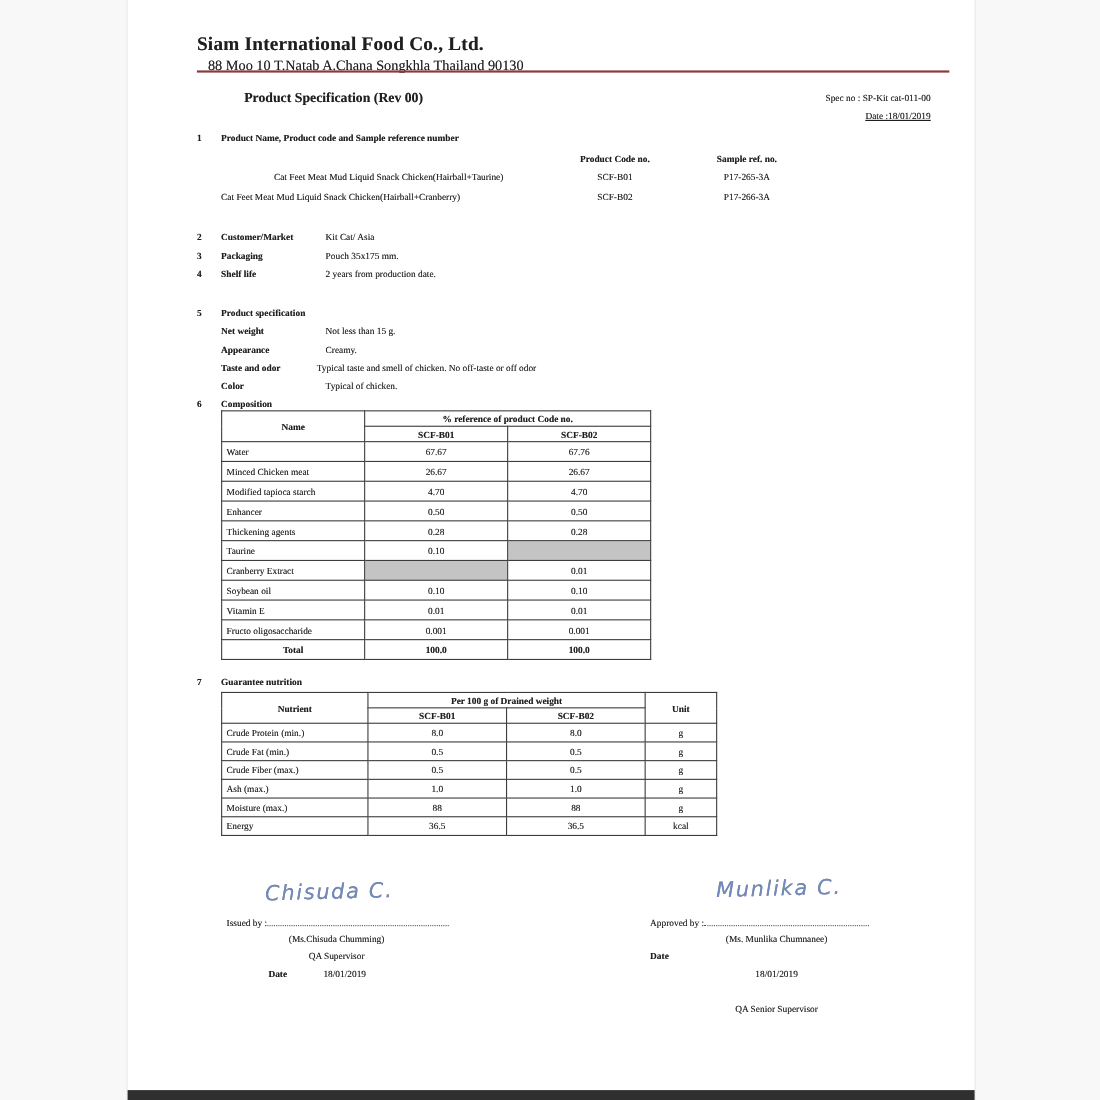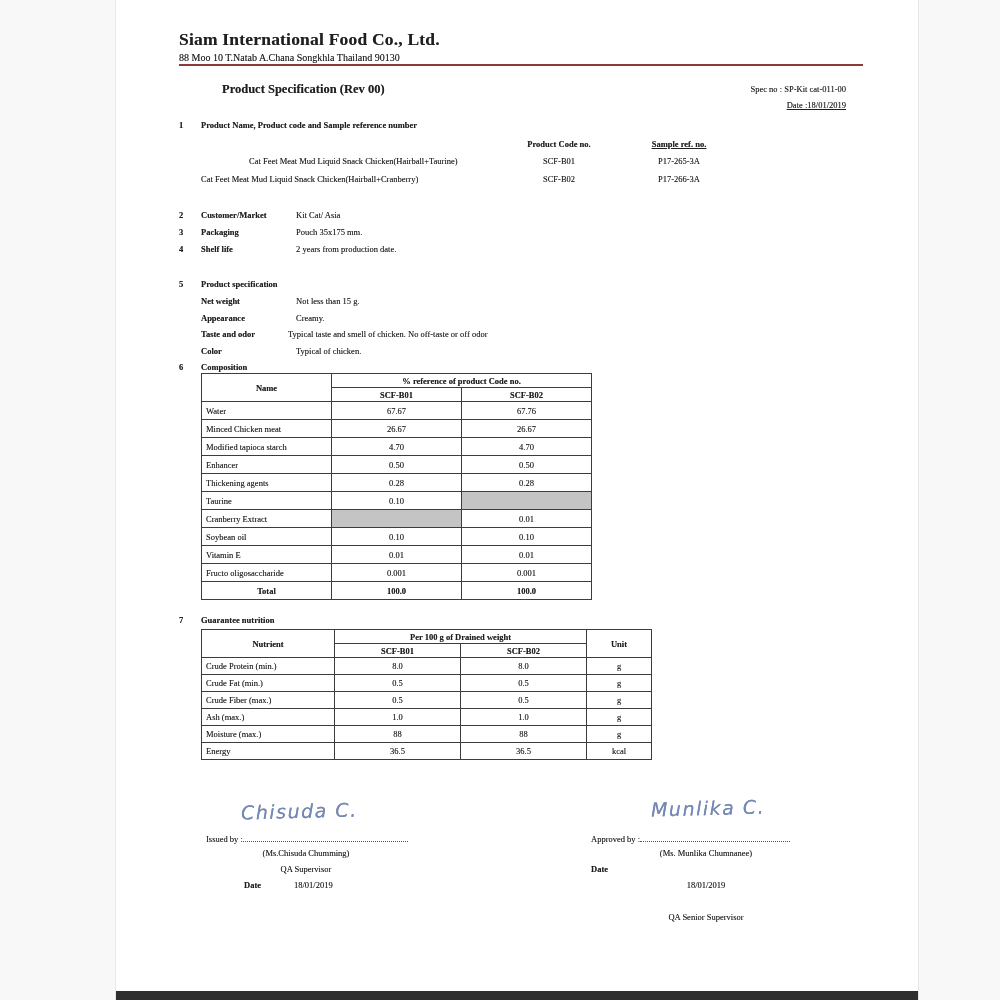--- a/index.html
+++ b/index.html
@@ -13,21 +13,21 @@
   .page{position:relative;width:1000px;height:1000px;overflow:hidden;}
   .doc{
     position:absolute;left:115px;top:0;width:770px;height:1000px;
     background:#ffffff;
     border-left:1px solid #e7e7ea;border-right:1px solid #e7e7ea;
   }
   .abs{position:absolute;}
   .b{font-weight:bold;}
   .c{text-align:center;}
   .r{text-align:right;}
-  .fz7{font-size:10px;}
+  .fz7{font-size:13px;margin-left:10px;}
   .fz8{font-size:8.5px;line-height:11px;}
 
   .company-title{font-size:17.5px;font-weight:bold;letter-spacing:.2px;}
   .red-rule{height:2px;background:#8b3a3a;}
   .doc-title{font-size:12.5px;font-weight:bold;}
 
   table{border-collapse:collapse;table-layout:fixed;}
   td,th{
     border:1px solid #3c3c3c;
     font-size:8.5px;font-family:"Liberation Serif", serif;
@@ -43,41 +43,41 @@
   .sig{
     font-family:"DejaVu Sans", sans-serif;
     font-style:italic;
     color:#7189bd;
     font-size:19px;
     letter-spacing:1.5px;
     transform:rotate(-1.5deg);
     white-space:nowrap;
   }
   .bottom-bar{position:absolute;left:0;bottom:0;width:100%;height:9px;background:#2f2f2f;}
-  .soft{text-shadow:0 0 .6px rgba(40,40,40,.55);padding-left:32px;}
+  .soft{text-shadow:0 0 .6px rgba(40,40,40,.55);}
 </style>
 </head>
 <body>
 
 <div class="page">
   <div class="doc soft">
 
     <div class="abs company-title" style="left:63px;top:29px;">Siam International Food Co., Ltd.</div>
     <div class="abs fz7" style="left:63px;top:52px;">88 Moo 10 T.Natab A.Chana Songkhla Thailand 90130</div>
     <div class="abs red-rule" style="left:63px;top:64px;width:684px;"></div>
 
     <div class="abs doc-title" style="left:63px;top:82px;margin-left:43px;">Product Specification (Rev 00)</div>
     <div class="abs fz8 r" style="left:530px;top:84px;width:200px;">Spec no : SP-Kit cat-011-00</div>
     <div class="abs fz8 r" style="left:530px;top:100px;width:200px;text-decoration:underline;">Date :18/01/2019</div>
 
     <div class="abs fz8 b" style="left:63px;top:120px;">1</div>
     <div class="abs fz8 b" style="left:85px;top:120px;">Product Name, Product code and Sample reference number</div>
 
     <div class="abs fz8 b c" style="left:383px;top:139px;width:120px;">Product Code no.</div>
-    <div class="abs fz8 b c" style="left:503px;top:139px;width:120px;text-decoration:underline;">Sample ref. no.</div>
+    <div class="abs fz8 b c" style="left:503px;top:139px;width:120px;">Sample ref. no.</div>
 
     <div class="abs fz8" style="left:85px;top:156px;margin-left:48px;">Cat Feet Meat Mud Liquid Snack Chicken(Hairball+Taurine)</div>
     <div class="abs fz8 c" style="left:383px;top:156px;width:120px;">SCF-B01</div>
     <div class="abs fz8 c" style="left:503px;top:156px;width:120px;">P17-265-3A</div>
 
     <div class="abs fz8" style="left:85px;top:174px;">Cat Feet Meat Mud Liquid Snack Chicken(Hairball+Cranberry)</div>
     <div class="abs fz8 c" style="left:383px;top:174px;width:120px;">SCF-B02</div>
     <div class="abs fz8 c" style="left:503px;top:174px;width:120px;">P17-266-3A</div>
 
     <div class="abs fz8 b" style="left:63px;top:210px;">2</div>

